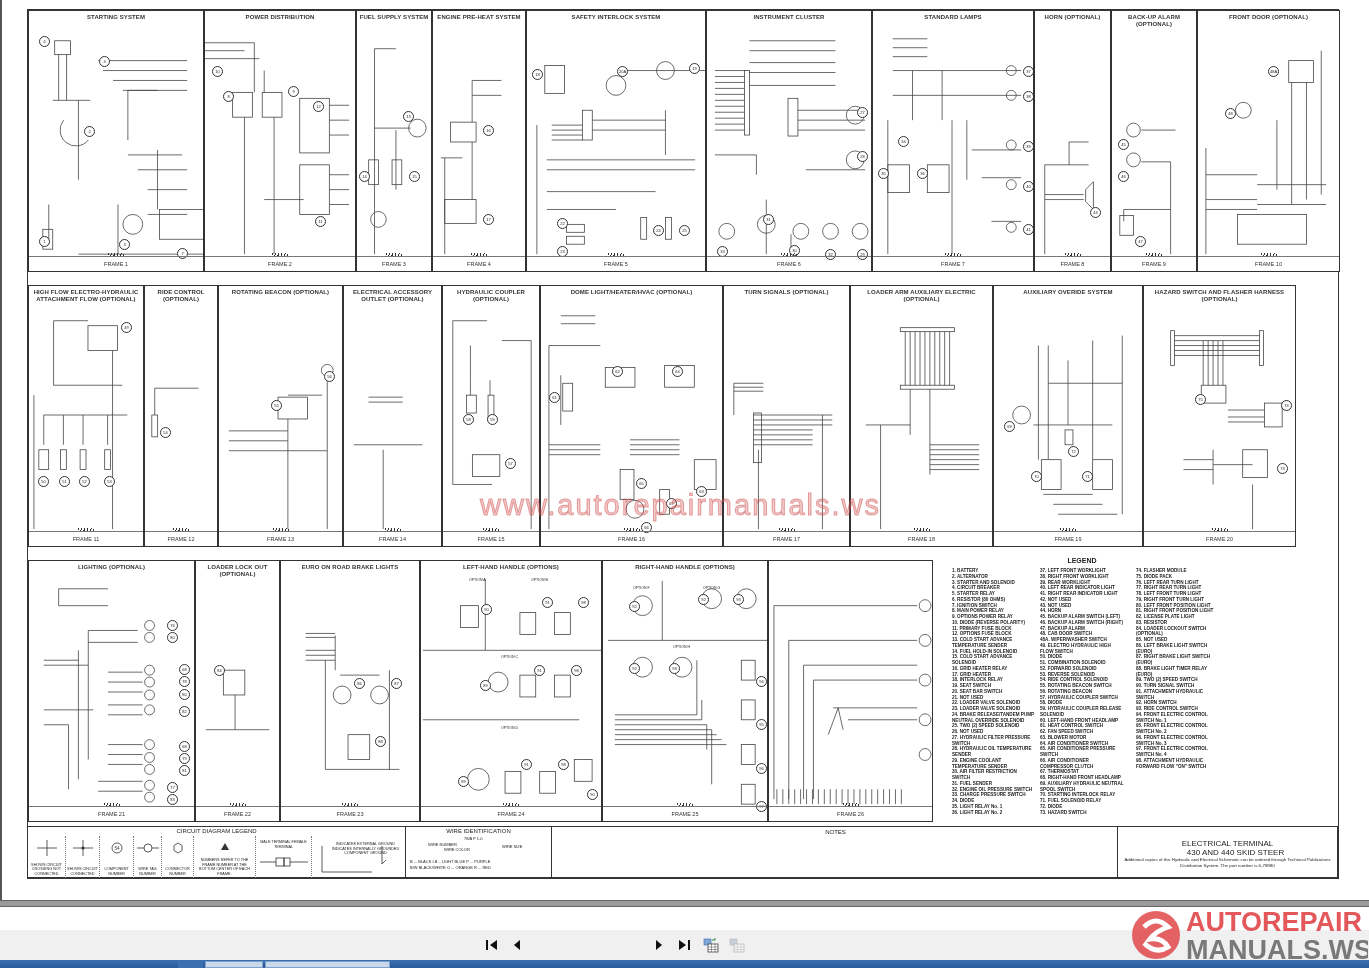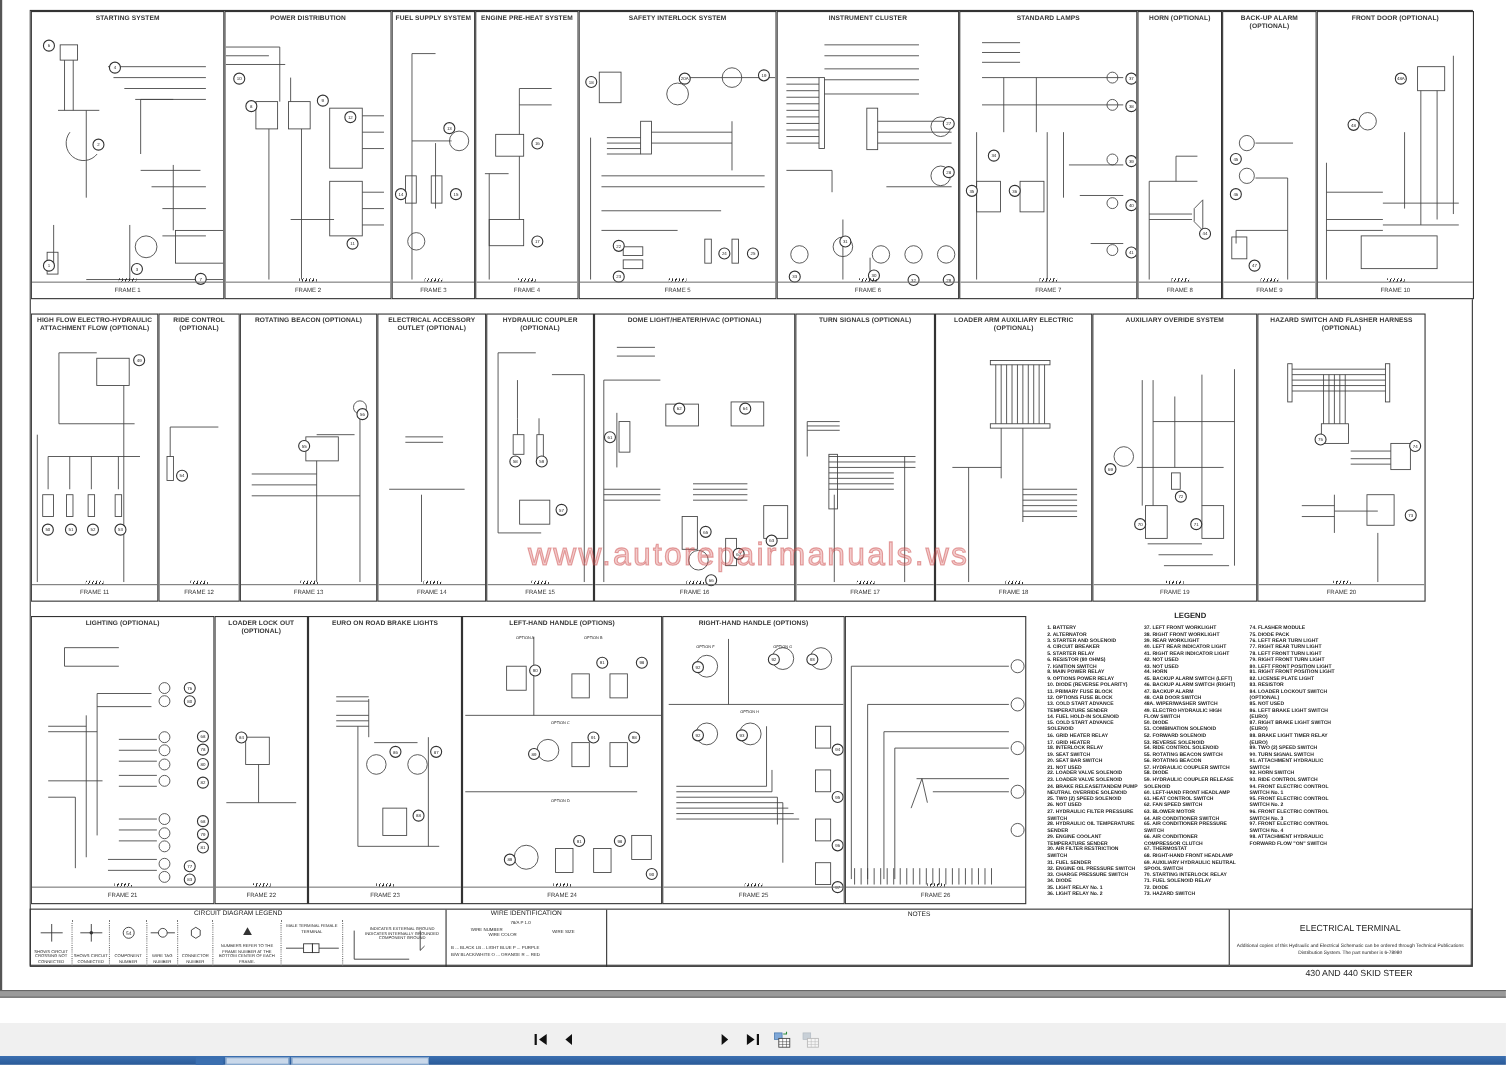--- a/index.html
+++ b/index.html
@@ -23,21 +23,21 @@
   .cdl-title { position: absolute; top: 1px; left: 0; right: 0; text-align: center; font-size: 6px; color: #222; }
   .cdl-cell { position: absolute; top: 9px; height: 42px; border-right: 1px dotted #777; font-size: 3.8px; text-align: center; color: #222; line-height: 4.5px; }
   .cdl-cell .txt { position: absolute; bottom: 2px; left: 1px; right: 1px; }
   .wid { position: absolute; left: 378px; top: 0; width: 146px; height: 52px; border-right: 1px solid #333; }
   .wid-title { position: absolute; top: 1px; left: 0; right: 0; text-align: center; font-size: 6px; color: #222; }
   .wid-line { position: absolute; font-size: 4px; color: #222; white-space: nowrap; }
   .notes { position: absolute; left: 524px; top: 0; width: 567px; height: 52px; }
   .notes-title { position: absolute; top: 2px; left: 0; right: 0; text-align: center; font-size: 6px; color: #222; }
   .title-block { position: absolute; left: 1116px; top: 826px; width: 220px; height: 52px; border: 1px solid #333; border-left: none; text-align: center; }
   .tb-line1 { position: absolute; top: 12px; left: 0; right: 0; font-size: 8px; color: #222; }
-  .tb-line2 { position: absolute; top: 21px; left: 16px; right: 0; font-size: 8px; color: #222; margin-top: 32px; }
+  .tb-line2 { position: absolute; top: 21px; left: 16px; right: 0; font-size: 8px; color: #222; }
   .tb-note { position: absolute; top: 30px; left: 2px; right: 2px; font-size: 4.4px; color: #222; line-height: 5.5px; }
   .watermark { position: absolute; left: 460px; top: 489px; font-size: 29px; color: rgba(220,110,110,0.35); letter-spacing: 2px; font-family: "Liberation Sans", sans-serif; pointer-events: none; margin-left: 18px; -webkit-text-stroke: 1px rgba(200,60,60,0.45); }
   .hscroll-bar { position: absolute; left: 0; top: 900px; width: 1369px; height: 7px; background: #9a9a9a; border-top: 1px solid #666; border-bottom: 1px solid #666; }
   .toolbar { position: absolute; left: 0; top: 930px; width: 1369px; height: 30px; background: #f0f0f0; }
   .tb-btn { position: absolute; top: 6px; height: 18px; width: 18px; display: flex; align-items: center; justify-content: center; font-size: 13px; color: #111; cursor: pointer; }
   .taskbar { position: absolute; left: 0; top: 960px; width: 1369px; height: 8px; background: linear-gradient(#3b6fb0, #2a5a98); }
   .task-item { position: absolute; top: 961px; height: 7px; background: #c9d8ea; border: 1px solid #7ea0c8; }
   .logo { position: absolute; left: 1128px; top: 897px; width: 240px; height: 70px; }
 </style>
 </head>
@@ -893,13 +893,21 @@
           <path d="M5 10 H15 M5 12.5 H15 M8.5 7 V15 M12 7 V15" stroke="#777" stroke-width="0.5"></path>
         </svg>
     </div>
   </div>
 
   <div class="taskbar"></div>
   <div class="task-item" style="left:205px;width:58px;"></div>
   <div class="task-item" style="left:265px;width:125px;"></div>
   <div class="task-item" style="left:178px;width:25px;background:#3b6fb0;border-color:#3b6fb0;"></div>
 
+  <div class="logo">
+    <svg width="240" height="70">
+      <circle cx="28" cy="38" r="24" fill="#e0464a" opacity="0.85"></circle>
+      <path d="M16 30 Q28 18 40 30 Q28 34 22 42 Q34 40 40 50 Q28 58 16 46" fill="none" stroke="#fff" stroke-width="5"></path>
+      <text x="58" y="34" font-family="Liberation Sans, sans-serif" font-size="27" font-weight="bold" fill="#e0464a" opacity="0.9">AUTOREPAIR</text>
+      <text x="58" y="62" font-family="Liberation Sans, sans-serif" font-size="27" font-weight="bold" fill="#6d6d6d" opacity="0.9">MANUALS.WS</text>
+    </svg>
+  </div>
 </div>
 
 </body></html>

